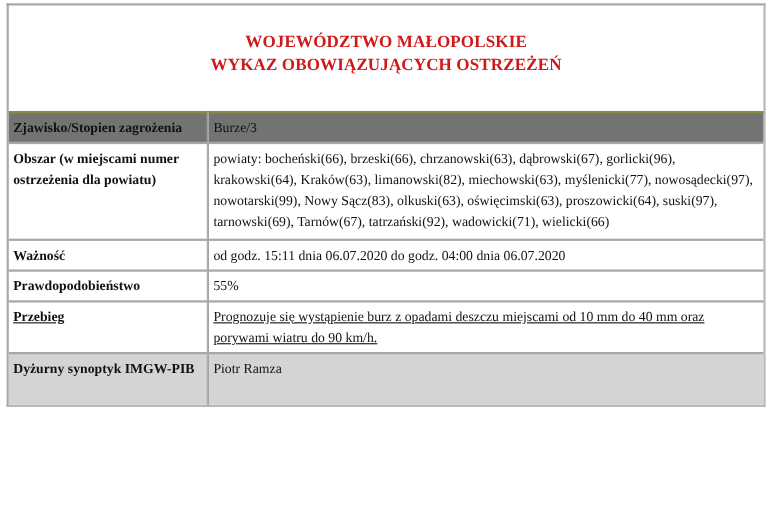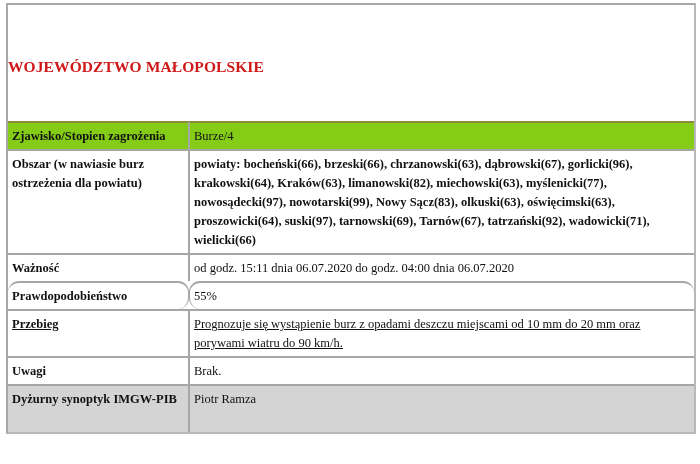--- a/index.html
+++ b/index.html
@@ -1,75 +1,72 @@
 <!DOCTYPE html>
 <html><head>
   <meta charset="utf-8">
   <style>
     html, body { margin: 0; padding: 0; background: #ffffff; }
     body { width: 700px; height: 464px; position: relative; overflow: hidden;
            font-family: "Liberation Serif", "DejaVu Serif", serif; color: #111; }
     .frame { position: absolute; left: 6px; top: 3px; width: 686px;
              border: 2px solid #a8a8a8; border-right-color: #b8b8b8; border-bottom-color: #b8b8b8; }
-    .title-block { height: 116px; display: flex; flex-direction: row; align-items: center;
-                   justify-content: flex-start; padding-top: 6px; box-sizing: border-box; }
+    .title-block { height: 96px; display: flex; flex-direction: column; align-items: center;
+                   justify-content: flex-start; padding-top: 23px; box-sizing: border-box; }
     .title-line { color: #d01818; font-weight: bold; font-size: 15.5px; line-height: 21px;
                   letter-spacing: 0.1px; white-space: nowrap; }
     table.info { border-collapse: separate; border-spacing: 0; width: 100%;
                  font-size: 12.5px; table-layout: fixed; }
     table.info td { border-top: 2px solid #a6a6a6; border-right: 1px solid #a6a6a6;
                     vertical-align: top; padding: 4px 4px 3px 4px; line-height: 19px; }
     table.info td:last-child { border-right: none; }
     table.info td.label { width: 172px; font-weight: bold; padding-left: 4px; }
     table.info td.value { padding-left: 4px; border-left: 1px solid #a6a6a6; }
-    tr.yellow td { background: #84cc16; border-top-color: #8a8a3a; }
+    tr.yellow td { background: #737373; border-top-color: #8a8a3a; }
     tr.grey td { background: #d4d4d4; }
     .r-zjawisko td { height: 15px; }
-    .r-obszar td { height: 79px; font-weight: bold; }
+    .r-obszar td { height: 79px; }
     .r-waznosc td { height: 15px; margin-left: 40px; }
-    .r-prawd td { height: 18px; border-radius: 11px; }
+    .r-prawd td { height: 18px; }
     .r-przebieg td { height: 38px; text-decoration: underline; }
     .r-sms td { height: 35px; }
     .r-rso td { height: 37px; }
     .r-uwagi td { height: 17px; }
     .r-synoptyk td { height: 39px; }
   </style>
 </head>
 <body>
 
 <div class="frame">
   <div class="title-block">
     <div class="title-line">WOJEWÓDZTWO MAŁOPOLSKIE</div>
+    <div class="title-line">WYKAZ OBOWIĄZUJĄCYCH OSTRZEŻEŃ</div>
   </div>
 
   <table class="info">
     <tbody>
         <tr class="yellow r-zjawisko">
       <td class="label">Zjawisko/Stopien zagrożenia</td>
-      <td class="value">Burze/4</td>
+      <td class="value">Burze/3</td>
     </tr>
     <tr class="r-obszar">
-      <td class="label">Obszar (w nawiasie burz ostrzeżenia dla powiatu)</td>
+      <td class="label">Obszar (w miejscami numer ostrzeżenia dla powiatu)</td>
       <td class="value">powiaty: bocheński(66), brzeski(66), chrzanowski(63), dąbrowski(67), gorlicki(96), krakowski(64), Kraków(63), limanowski(82), miechowski(63), myślenicki(77), nowosądecki(97), nowotarski(99), Nowy Sącz(83), olkuski(63), oświęcimski(63), proszowicki(64), suski(97), tarnowski(69), Tarnów(67), tatrzański(92), wadowicki(71), wielicki(66)</td>
     </tr>
     <tr class="r-waznosc">
       <td class="label">Ważność</td>
       <td class="value">od godz. 15:11 dnia 06.07.2020 do godz. 04:00 dnia 06.07.2020</td>
     </tr>
     <tr class="r-prawd">
       <td class="label">Prawdopodobieństwo</td>
       <td class="value">55%</td>
     </tr>
     <tr class="r-przebieg">
       <td class="label">Przebieg</td>
-      <td class="value">Prognozuje się wystąpienie burz z opadami deszczu miejscami od 10 mm do 20 mm oraz porywami wiatru do 90 km/h.</td>
-    </tr>
-    <tr class="r-uwagi">
-      <td class="label">Uwagi</td>
-      <td class="value">Brak.</td>
+      <td class="value">Prognozuje się wystąpienie burz z opadami deszczu miejscami od 10 mm do 40 mm oraz porywami wiatru do 90 km/h.</td>
     </tr>
     <tr class="grey r-synoptyk">
       <td class="label">Dyżurny synoptyk IMGW-PIB</td>
       <td class="value">Piotr Ramza</td>
     </tr>
   </tbody>
     </table>
 </div>
 
 </body></html>

